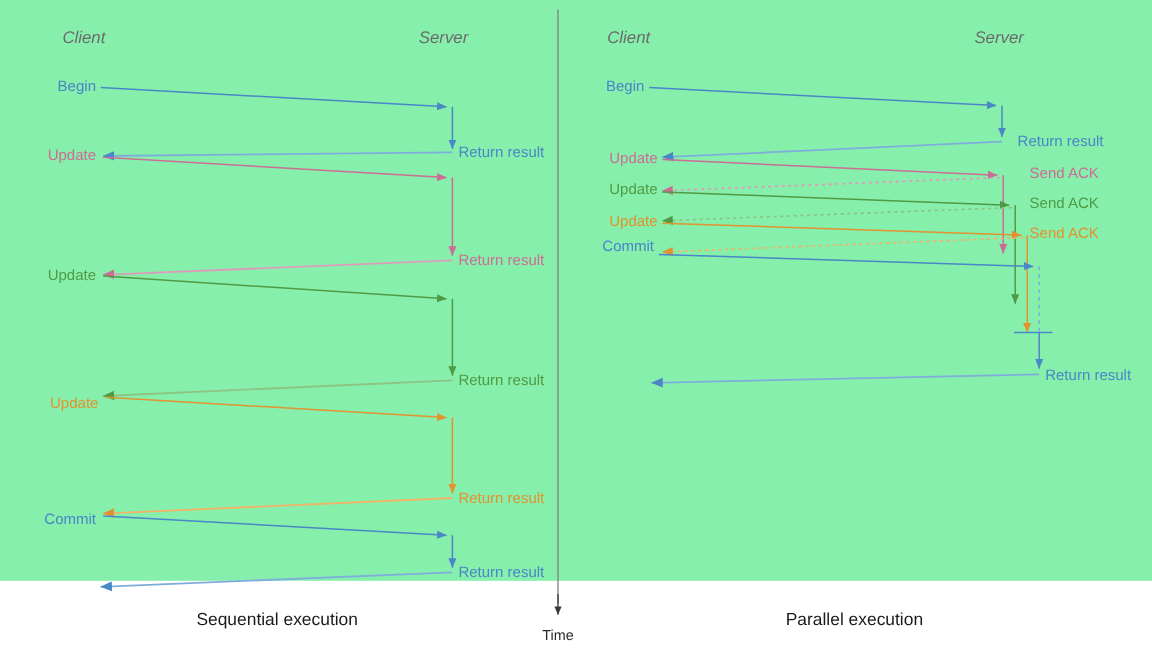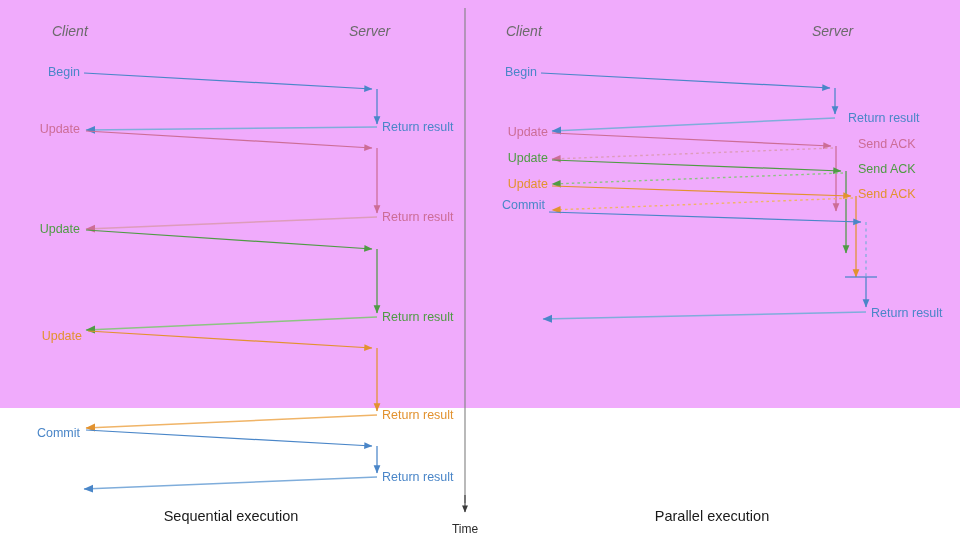--- a/index.html
+++ b/index.html
@@ -9,22 +9,22 @@
   }
   body {
     width: 960px;
     height: 540px;
     font-family: "Liberation Sans", sans-serif;
     overflow: hidden;
   }
   #stage {
     position: relative;
     width: 960px;
-    height: 408px;
-    background: #f0abfc;
+    height: 484px;
+    background: #86efac;
   }
   svg.diagram {
     position: absolute;
     top: 0;
     left: 0;
     width: 960px;
     height: 540px;
   }
   text { font-family: "Liberation Sans", sans-serif; }
   .lane-header {

